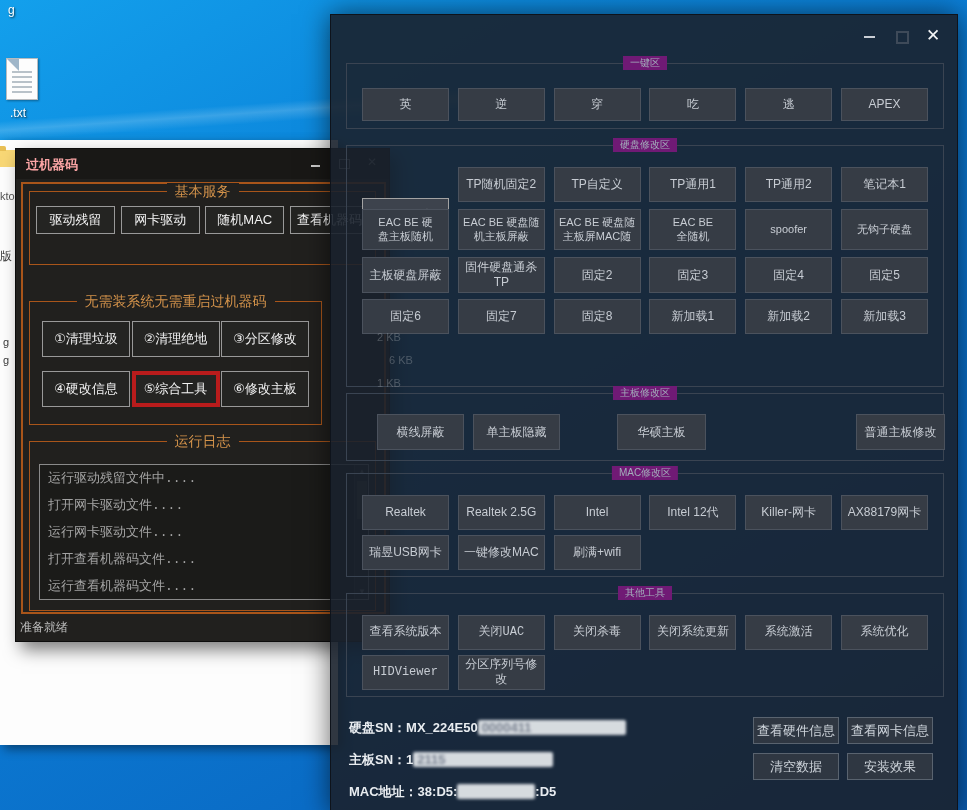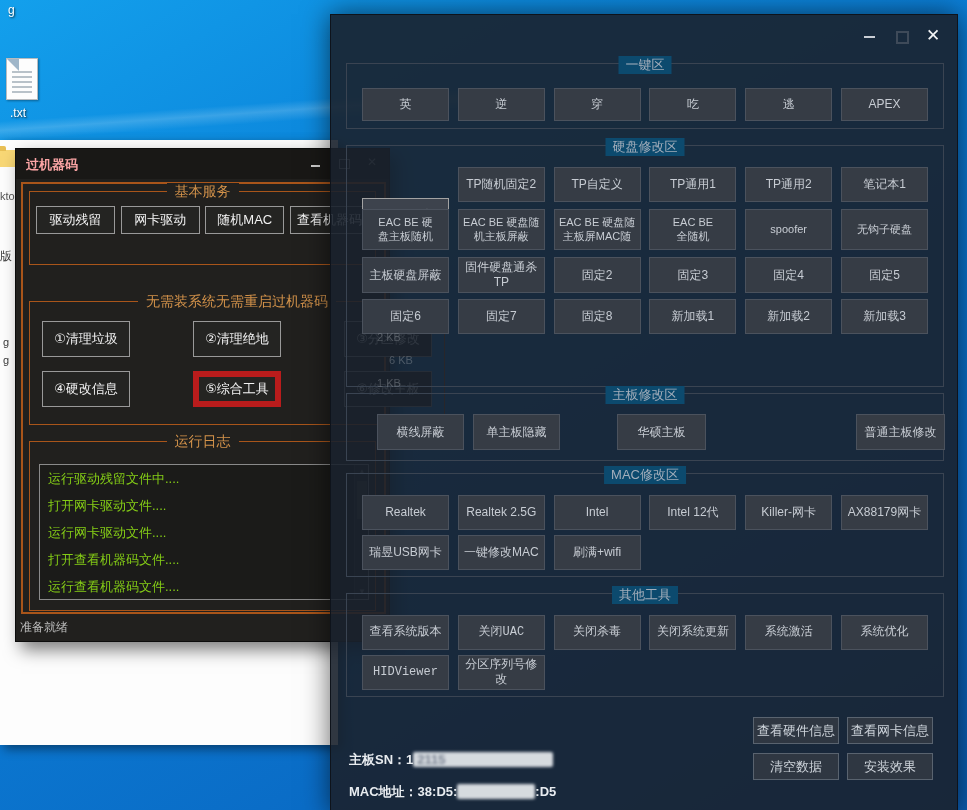--- a/index.html
+++ b/index.html
@@ -43,46 +43,46 @@
   .lgroup-title { position:absolute; top:-9px; left:50%; transform:translateX(-50%); background:#21201e;
     padding:0 8px; color:#d3924a; font-size:14px; white-space:nowrap; }
   .lbtn { background:#242422; border:1px solid #999; color:#f2f2f2; font-size:13px;
     font-family:inherit; cursor:pointer; white-space:nowrap; }
   .lrow { position:absolute; left:6px; right:6px; display:flex; justify-content:space-between; }
   .g-basic  { left:13px; top:42px;  width:347px; height:74px; }
   .g-basic .lrow { top:14px; }
   .g-basic .lbtn { width:79px; height:28px; }
   .help-btn { position:absolute; left:13px; top:122px; width:347px; height:23px; background:#1f1f1d;
     border:1px solid #8a8a8a; color:#ededed; font-size:13px; font-family:inherit; cursor:pointer; }
-  .g-steps { left:13px; top:152px; width:416px; height:124px; }
+  .g-steps { left:13px; top:152px; width:293px; height:124px; }
   .steps-grid { position:absolute; left:12px; right:12px; top:19px; display:grid;
     grid-template-columns:repeat(3,88px); justify-content:space-between; row-gap:14px; }
   .steps-grid .lbtn { height:36px; }
-  .steps-grid .lbtn.selected { border:6px solid #b91c1c; }
+  .steps-grid .lbtn.selected { border:4px solid #b91c1c; }
   .g-log { left:13px; top:292px; width:347px; height:170px; }
   .logbox { position:absolute; left:9px; top:22px; width:330px; height:136px; background:#1b1b19;
     border:1px solid #8a8a8a; overflow:hidden; }
-  .logline { color:#84cc16; font-size:13px; line-height:27px; padding-left:8px; white-space:nowrap; }
+  .logline { color:#a3a3a3; font-size:13px; line-height:27px; padding-left:8px; white-space:nowrap;font-family:Liberation Mono, monospace; }
   .logscroll { position:absolute; right:0; top:0; bottom:0; width:14px; background:#262624; border-left:1px solid #3a3a38; }
   .logscroll .arr { position:absolute; left:0; width:14px; height:14px; color:#777; font-size:8px; line-height:14px; text-align:center; }
   .logscroll .arr.up { top:0; } .logscroll .arr.dn { bottom:0; }
   .logscroll .thumb { position:absolute; left:2px; top:16px; width:10px; height:38px; background:#3c3c3a; }
   .lstatus { position:absolute; left:4px; bottom:5px; color:#bdbdbd; font-size:12px; }
 
   
   .rwin { position:absolute; left:330px; top:14px; width:628px; height:800px;
     background:rgba(26,33,44,0.9); border:1px solid #0e131b; box-shadow:0 0 26px rgba(0,0,0,.6); }
   .rwin-ctls { position:absolute; right:16px; top:12px; display:flex; gap:16px; align-items:center; }
   .rctl { width:16px; height:18px; text-align:center; cursor:default; position:relative; }
   .rctl.min:before { content:""; position:absolute; left:3px; top:9px; width:11px; border-top:2px solid #c9ced5; }
   .rctl.max:before { content:""; position:absolute; left:3px; top:4px; width:9px; height:9px; border:2px solid #3e4a59; }
   .rctl.close { color:#f2f4f6; font-size:17px; font-weight:bold; line-height:18px; }
   .rgroup { position:absolute; left:15px; width:598px; border:1px solid #3a4452; }
-  .rgroup-title { position:absolute; top:-8px; left:50%; transform:translateX(-50%); background:#0c4a6e;
-    padding:0 7px; color:#a3aebb; font-size:13px; white-space:nowrap; }
+  .rgroup-title { position:absolute; top:-8px; left:50%; transform:translateX(-50%); background:#701a75;
+    padding:0 7px; color:#a3aebb; font-size:10px; white-space:nowrap; }
   .rgrid { position:absolute; left:15px; right:15px; display:grid;
     grid-template-columns:repeat(6,87px); justify-content:space-between; }
   .rbtn { background:#363c45; border:1px solid #4b525d; color:#c7ccd3; font-size:12px;
     font-family:inherit; cursor:pointer; white-space:pre-line; line-height:1.25; padding:2px 1px; }
   .rbtn.selected { border:1px solid #a3a3a3; background:#3d434d; color:#e4e8ec;margin-top:31px; }
   .g-onekey { top:48px; height:66px; }
   .g-onekey .rgrid { top:24px; } .g-onekey .rbtn { height:33px; }
   .g-disk { top:130px; height:242px; }
   .g-disk .row1 { top:21px; }  .g-disk .row1 .rbtn { height:35px; }
   .g-disk .row2 { top:63px; }  .g-disk .row2 .rbtn { height:41px; font-size:11px; }
@@ -291,20 +291,23 @@
         <button class="rbtn">系统激活</button>
         <button class="rbtn">系统优化</button>
       </div>
     <div class="rgrid row2">
 
     <button class="rbtn">HIDViewer</button>
         <button class="rbtn">分区序列号修改</button>
       </div>
   </div>
 
+  <div class="info-row" style="top:704px;">
+    <span>硬盘SN：</span><span>MX_224E50</span><span class="redact r-hdd">0000411</span>
+  </div>
   <div class="info-row" style="top:736px;">
     <span>主板SN：</span><span>1</span><span class="redact r-mb">2115</span>
   </div>
   <div class="info-row" style="top:768px;">
     <span>MAC地址：</span><span>38:D5:</span><span class="redact r-mac"></span><span>:D5</span>
   </div>
 
   <button class="act-btn" style="left:422px; top:702px;">查看硬件信息</button>
   <button class="act-btn" style="left:516px; top:702px;">查看网卡信息</button>
   <button class="act-btn" style="left:422px; top:738px;">清空数据</button>

